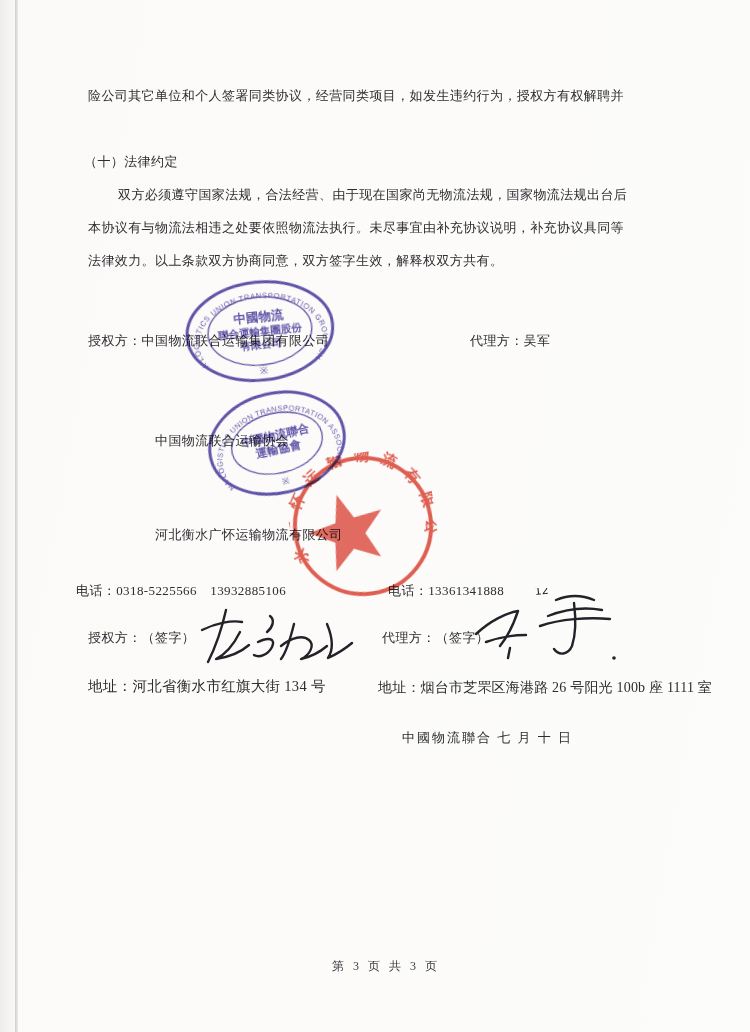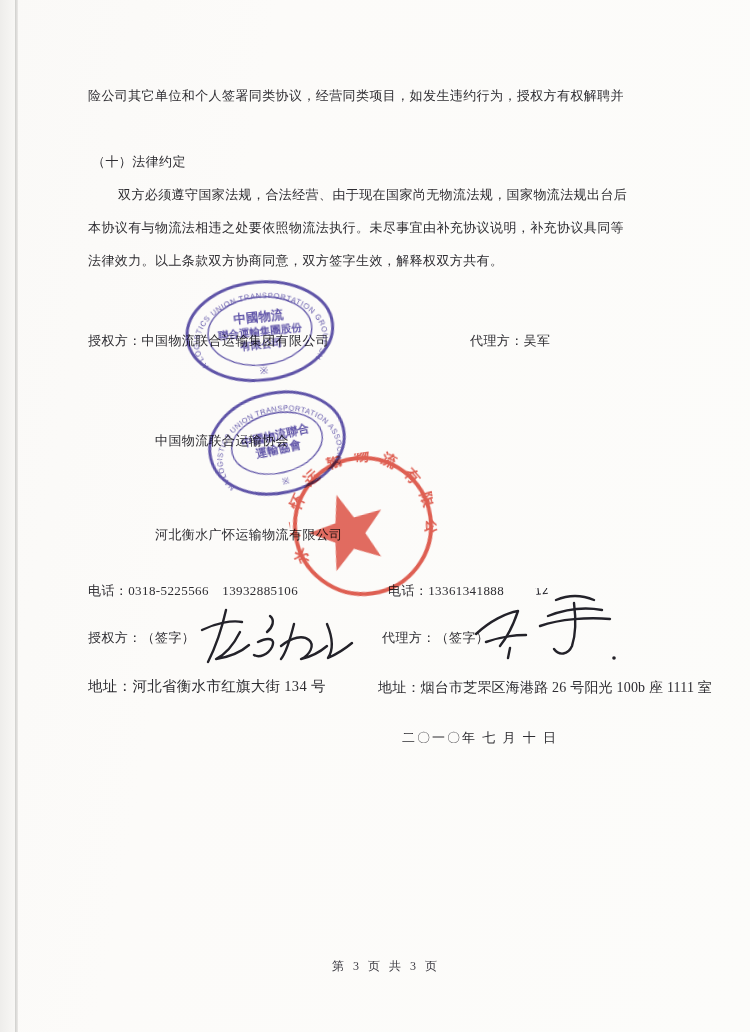--- a/index.html
+++ b/index.html
@@ -26,37 +26,37 @@
   .red-txt{fill:#dd4a3c;}
 </style>
 </head>
 <body>
 
 <div class="page">
   <div class="scan-edge"></div>
   <div class="scan-edge-line"></div>
 
   <div class="t" style="left:88px;top:87px">险公司其它单位和个人签署同类协议，经营同类项目，如发生违约行为，授权方有权解聘并</div>
-  <div class="t" style="left:92px;top:153px">（十）法律约定</div>
+  <div class="t" style="left:84px;top:153px">（十）法律约定</div>
   <div class="t" style="left:118px;top:186px">双方必须遵守国家法规，合法经营、由于现在国家尚无物流法规，国家物流法规出台后</div>
   <div class="t" style="left:88px;top:219px">本协议有与物流法相违之处要依照物流法执行。未尽事宜由补充协议说明，补充协议具同等</div>
   <div class="t" style="left:88px;top:332px">授权方：中国物流联合运输集团有限公司</div>
 
   <div class="t" style="left:88px;top:252px">法律效力。以上条款双方协商同意，双方签字生效，解释权双方共有。</div>
   <div class="t" style="left:470px;top:332px">代理方：吴军</div>
   <div class="t" style="left:155px;top:432px">中国物流联合运输协会</div>
   <div class="t" style="left:155px;top:526px">河北衡水广怀运输物流有限公司</div>
 
-  <div class="t" style="left:88px;top:582px">电话：0318-5225566　13932885106</div>
+  <div class="t" style="left:76px;top:582px">电话：0318-5225566　13932885106</div>
   <div class="t" style="left:388px;top:582px">电话：13361341888</div>
   <div class="t" style="left:88px;top:629px">授权方：（签字）</div>
   <div class="t" style="left:382px;top:629px">代理方：（签字）</div>
   <div class="t t-md" style="left:88px;top:677px">地址：河北省衡水市红旗大街 134 号</div>
   <div class="t t-sm" style="left:378px;top:679px">地址：烟台市芝罘区海港路 26 号阳光 100b 座 1111 室</div>
-  <div class="t" style="left:402px;top:729px;letter-spacing:2px">二〇一〇年 七 月 十 日</div>
+  <div class="t" style="left:402px;top:729px;letter-spacing:2px">中國物流聯合 七 月 十 日</div>
 
   <div class="footer">第 3 页 共 3 页</div>
 
   <div class="stamp" style="left:183px;top:279px;width:155px;height:106px;transform:rotate(-6deg)">
     <svg width="155" height="106" viewBox="0 0 155 106">
       <ellipse class="blue-ring" cx="77" cy="52" rx="73" ry="49" stroke-width="3"></ellipse>
       <ellipse class="blue-ring" cx="77" cy="52" rx="52" ry="34" stroke-width="1.3"></ellipse>
       <path id="grp-arc" d="M 23,82 A 62,42 0 1 1 131,82" fill="none" stroke="none"></path>
       <text class="blue-txt" style="font-size:7.6px;letter-spacing:.6px;font-family:'Liberation Sans','DejaVu Sans',sans-serif">
         <textPath href="#grp-arc" startOffset="50%" text-anchor="middle">CHINA LOGISTICS UNION TRANSPORTATION GROUP SHARE</textPath>

